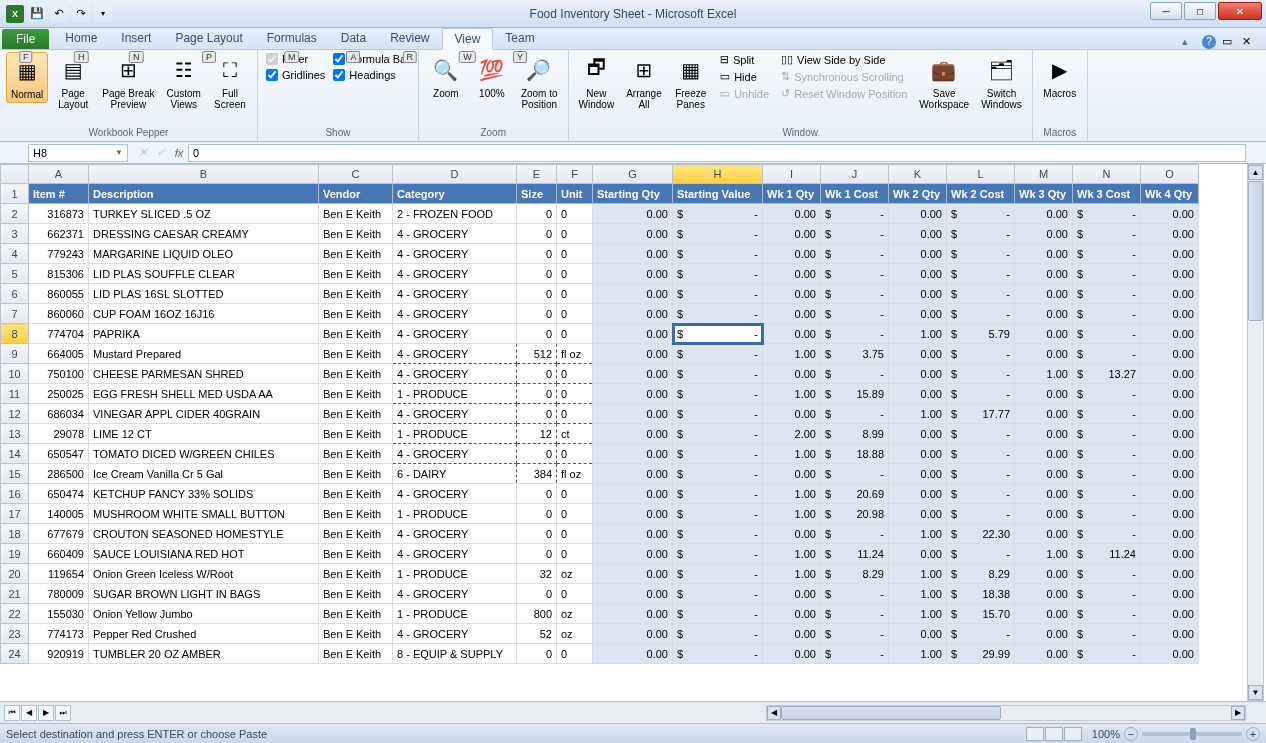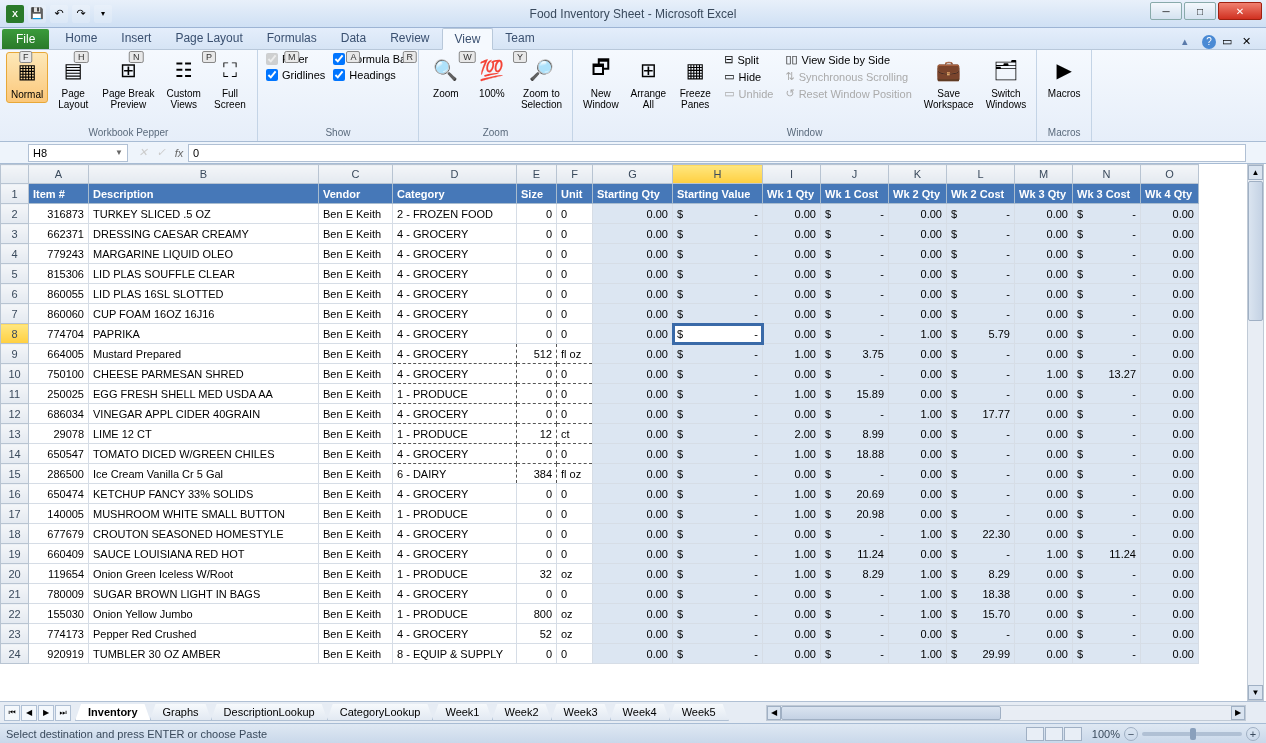--- a/index.html
+++ b/index.html
@@ -186,21 +186,21 @@
           <div class="ico">🔍</div>
           <div class="lbl">Zoom</div>
         </div>
       <div class="bigbtn">
           <div class="ico">💯</div>
           <div class="lbl">100%</div>
         </div>
       <div class="bigbtn">
           <div class="ico">🔎</div>
           <div class="lbl" style="white-space:pre-line">Zoom to
-Selection</div>
+Position</div>
         </div>
     </div>
     <div class="rgroup-label">Zoom</div>
   </div>
   <div class="rgroup">
     <div class="rgroup-content">
       <div class="bigbtn">
           <div class="ico">🗗</div>
           <div class="lbl" style="white-space:pre-line">New
 Window</div>
@@ -977,21 +977,21 @@
           <td class="num blue">0.00</td>
           <td class="blue">
             <span style="float:left">$</span>
             <span style="float:right">-</span>
           </td>
           <td class="num blue">0.00</td>
         </tr>
         <tr class="datarow">
           <th class="rowhdr">24</th>
           <td class="num">920919</td>
-          <td>TUMBLER 30 OZ AMBER</td>
+          <td>TUMBLER 20 OZ AMBER</td>
           <td>Ben E Keith</td>
           <td class="">8 - EQUIP &amp; SUPPLY</td>
           <td class="num">0</td>
           <td class="">0</td>
           <td class="num blue">0.00</td>
           <td class="blue">
             <span style="float:left">$</span>
             <span style="float:right">-</span>
           </td>
           <td class="num blue">0.00</td>
@@ -1020,31 +1020,20 @@
   <div class="arr" style="bottom:0">▼</div>
 </div>
 
 <div class="sheettabs">
   <div class="tabnav">
     <div>⏮</div>
     <div>◀</div>
     <div>▶</div>
     <div>⏭</div>
   </div>
-  <div id="stabs" style="display:flex">
-      <div class="stab active">Inventory</div>
-      <div class="stab">Graphs</div>
-      <div class="stab">DescriptionLookup</div>
-      <div class="stab">CategoryLookup</div>
-      <div class="stab">Week1</div>
-      <div class="stab">Week2</div>
-      <div class="stab">Week3</div>
-      <div class="stab">Week4</div>
-      <div class="stab">Week5</div>
-    </div>
   <div class="hscroll">
     <div class="arr" style="left:0">◀</div>
     <div class="thumb"></div>
     <div class="arr" style="right:0">▶</div>
   </div>
 </div>
 
 <div class="statusbar">
   <span>Select destination and press ENTER or choose Paste</span>
   <div class="views">

